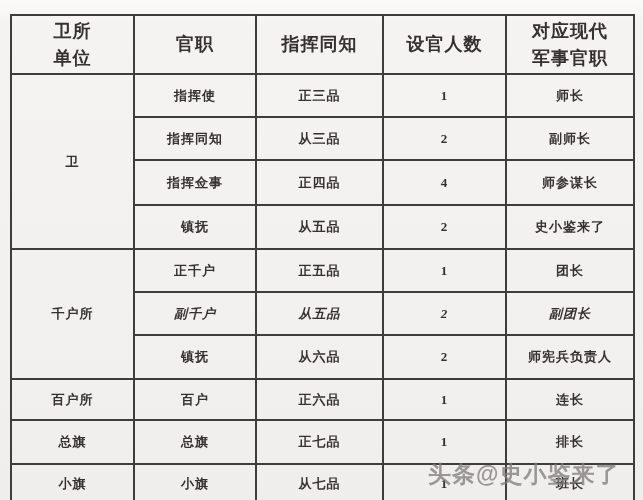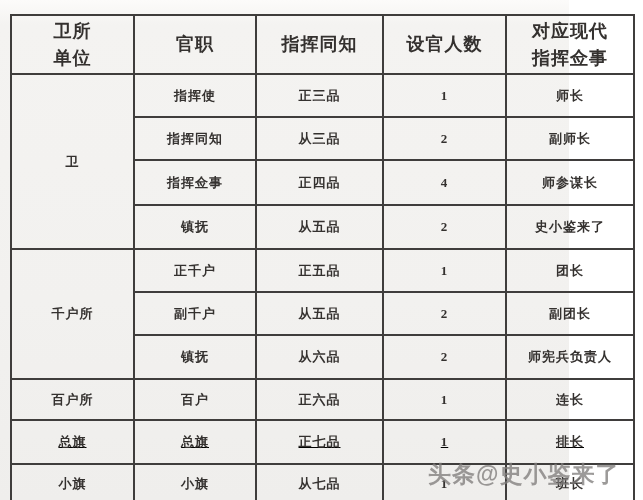--- a/index.html
+++ b/index.html
@@ -5,21 +5,21 @@
   html, body {
     margin: 0;
     padding: 0;
     width: 643px;
     height: 500px;
     overflow: hidden;
     font-family: "Liberation Sans", sans-serif;
   }
   .page {
     position: relative;
-    width: 569px;
+    width: 643px;
     height: 500px;
     background: linear-gradient(180deg, #fcfbfa 0%, #f4f3f1 5%, #f2f1ef 60%, #efeeec 100%);
   }
   table.grid {
     position: absolute;
     left: 10px;
     top: 14px;
     width: 623px;
     border-collapse: collapse;
     table-layout: fixed;
@@ -52,24 +52,24 @@
     letter-spacing: 0;
   }
   td.unit-cell {
     font-weight: 600;
   }
   tr.r1 { height: 43px; }
   tr.r2 { height: 43px; }
   tr.r3 { height: 45px; border-radius: 9px; }
   tr.r4 { height: 44px; }
   tr.r5 { height: 43px; }
-  tr.r6 { height: 43px; }
+  tr.r6 { height: 43px; font-style: italic; }
   tr.r7 { height: 44px; }
   tr.r8 { height: 41px; }
-  tr.r9 { height: 44px; text-decoration: underline; }
+  tr.r9 { height: 44px; }
   tr.r10 { height: 40px; }
   .watermark {
     position: absolute;
     left: 428px;
     top: 459px;
     font-size: 23px;
     font-weight: 700;
     letter-spacing: 1px;
     color: rgba(128, 126, 124, 0.78);
     white-space: nowrap;
@@ -89,21 +89,21 @@
       <col style="width:128px">
     </colgroup>
     <thead>
       <tr>
         <th>卫所
 单位</th>
         <th>官职</th>
         <th>指挥同知</th>
         <th>设官人数</th>
         <th>对应现代
-指挥佥事</th>
+军事官职</th>
       </tr>
     </thead>
     <tbody>
       <tr class="r1">
         <td class="unit-cell" rowspan="4">卫</td>
         <td class="job-cell">指挥使</td>
         <td class="rank-cell">正三品</td>
         <td class="count-cell">1</td>
         <td class="modern-cell">师长</td>
       </tr>

